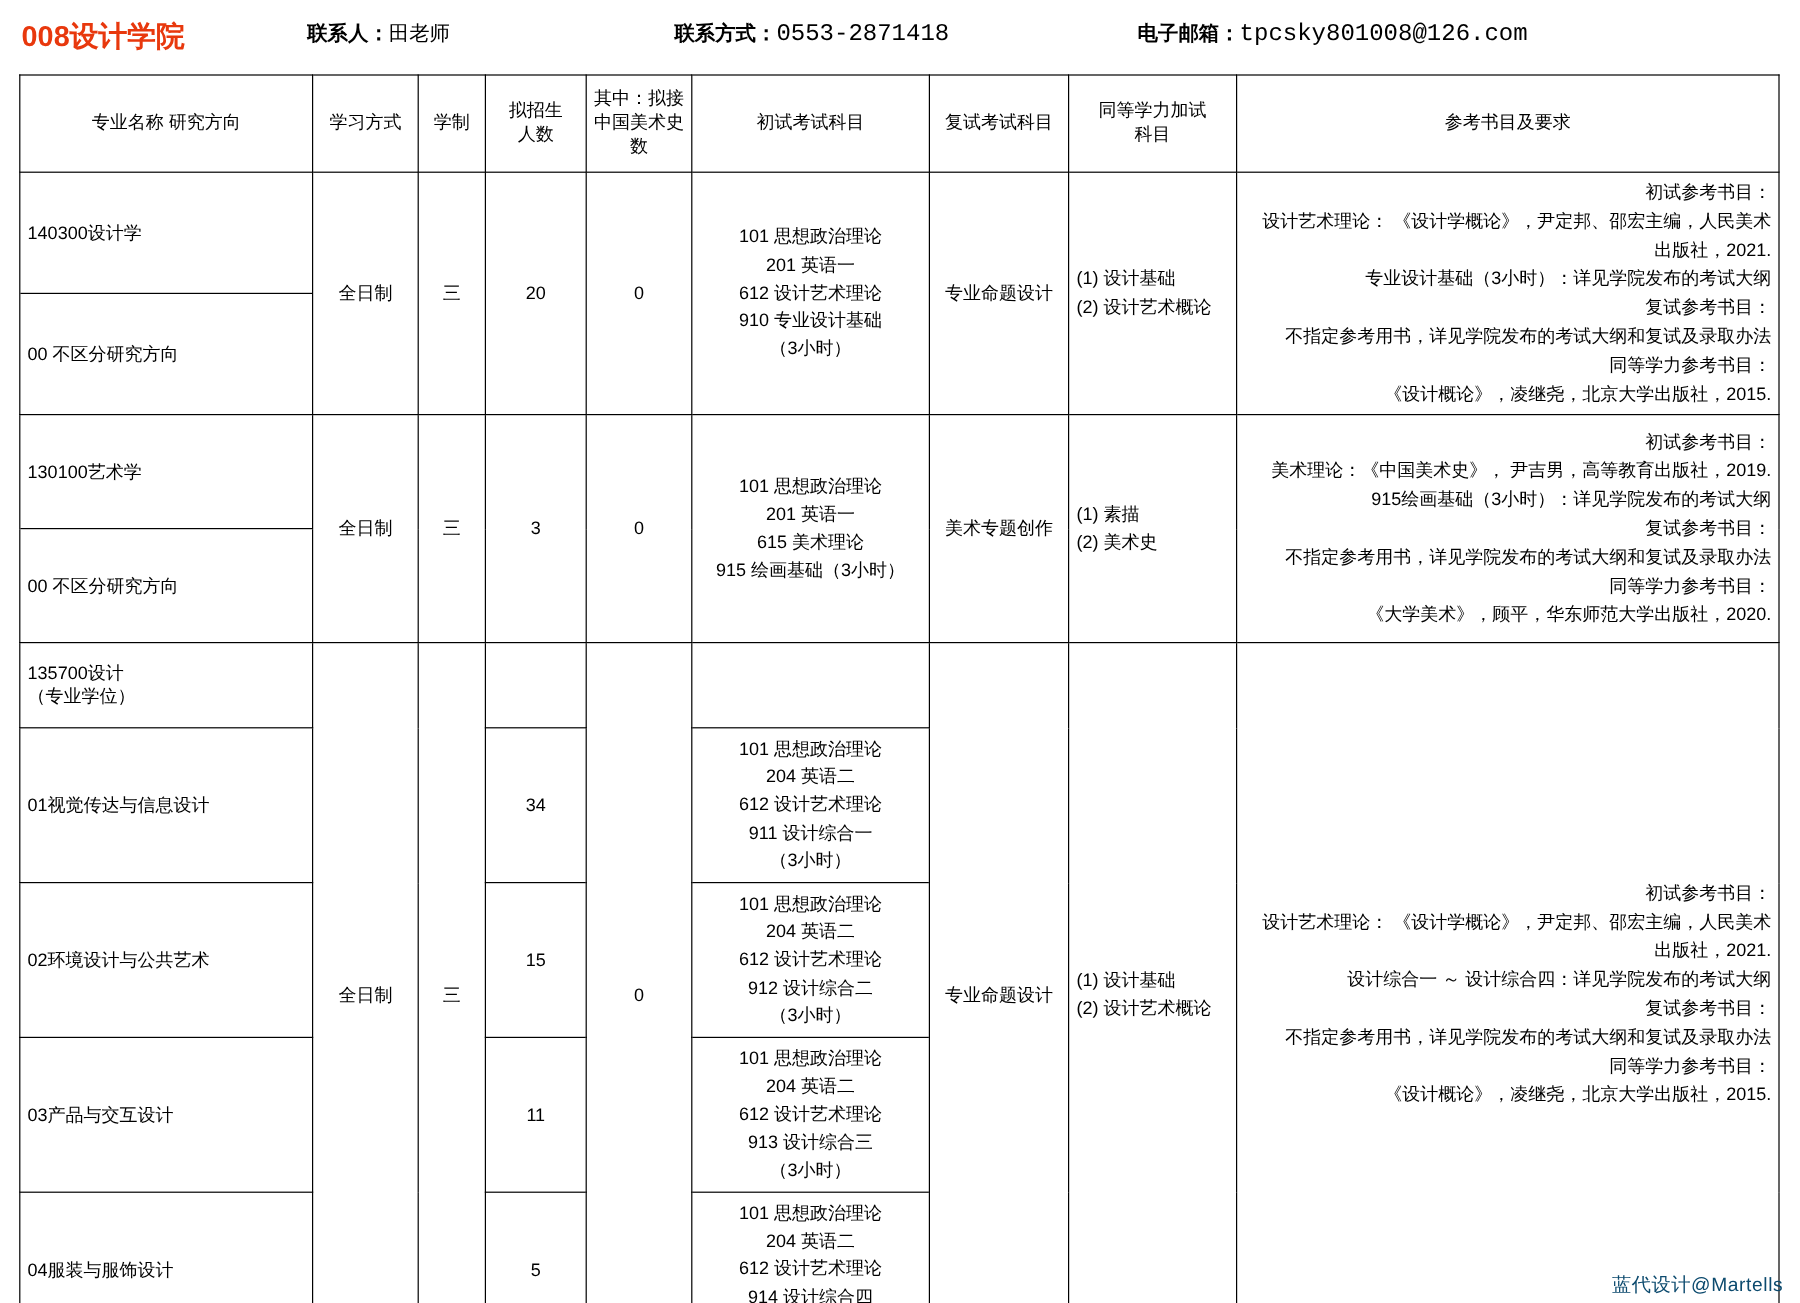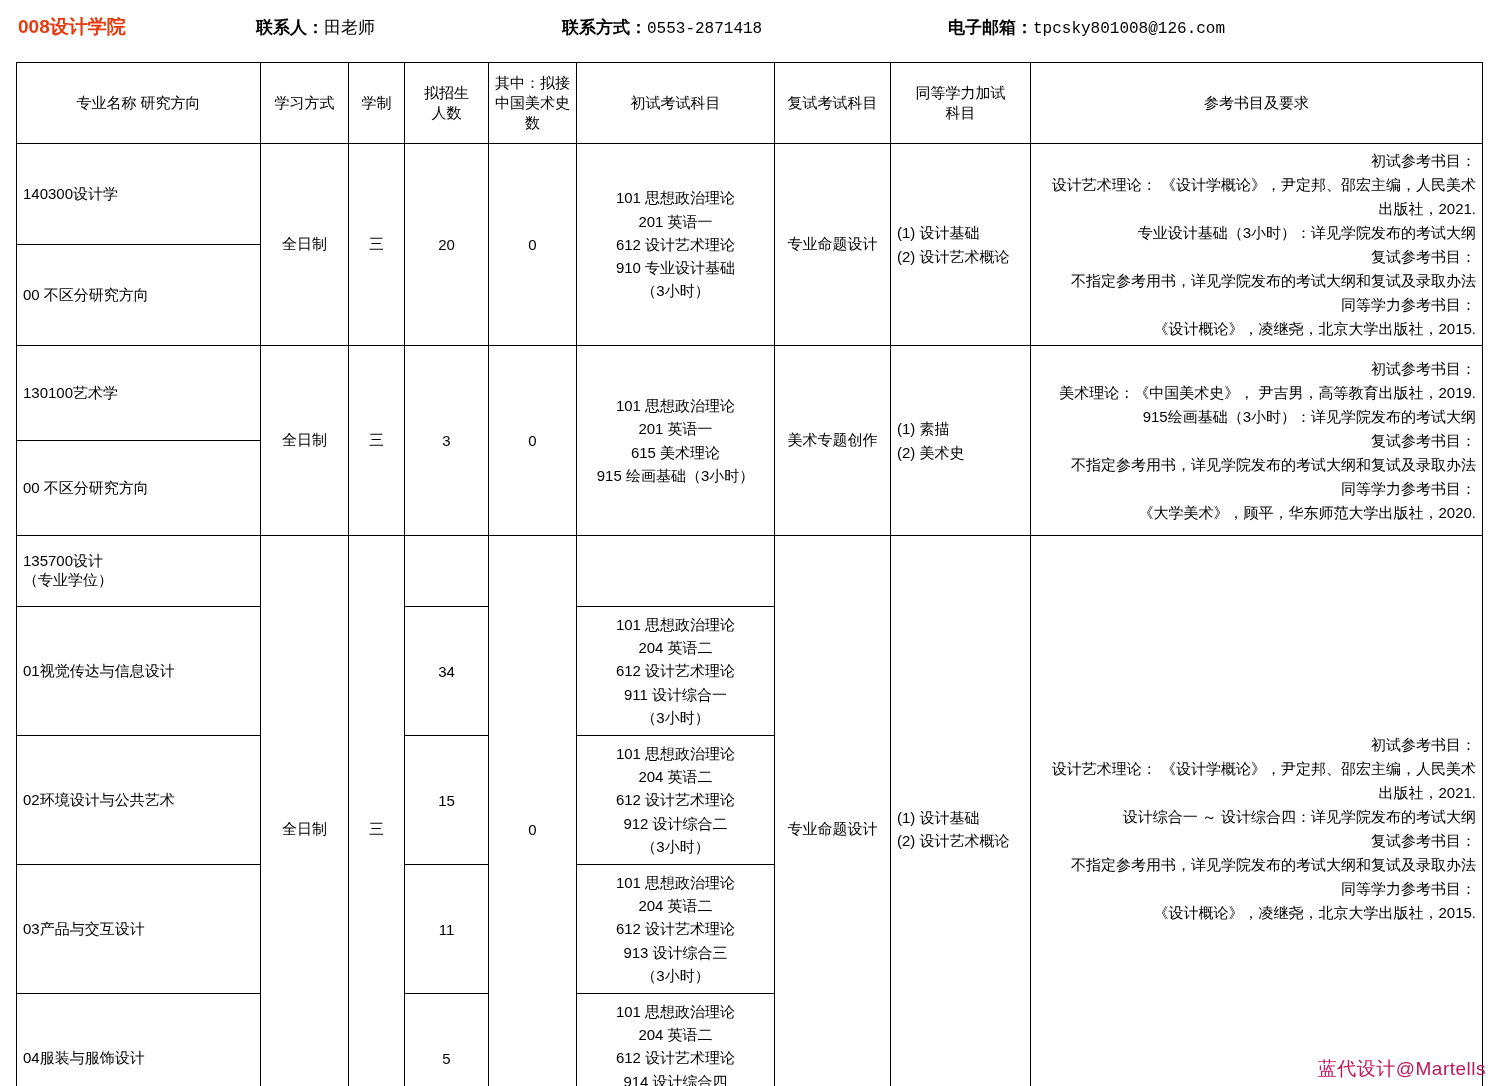--- a/index.html
+++ b/index.html
@@ -25,39 +25,39 @@
     position: absolute;
     top: 14px;
     left: 0;
     width: 1500px;
     height: 36px;
   }
   .header .college {
     position: absolute;
     left: 18px;
     top: 0px;
-    font-size: 19px;
+    font-size: 24px;
     color: #e8380d;
     font-family: "Liberation Sans", sans-serif;
     font-weight: bold;
     letter-spacing: 0px;
   }
   .header .field {
     position: absolute;
     top: 2px;
     font-size: 17px;
     white-space: nowrap;
     font-family: "Liberation Sans", sans-serif;
   }
   .header .field .lbl { font-weight: bold; }
   .header .field .val { font-weight: normal; }
   .hf1 { left: 256px; }
   .hf2 { left: 562px; }
   .hf3 { left: 948px; }
-  .mono { font-family: "Liberation Mono", monospace; font-size: 16px; }
+  .mono { font-family: "Liberation Mono", monospace; font-size: 20px; }
 
   
   table.main {
     position: absolute;
     top: 62px;
     left: 16px;
     width: 1466px;
     border-collapse: collapse;
     table-layout: fixed;
   }
@@ -118,22 +118,22 @@
     font-size: 14.5px;
     line-height: 1.6;
     padding-left: 10px;
     vertical-align: middle;
     white-space: pre-line;
   }
   .watermark {
     position: absolute;
     right: 14px;
     bottom: 4px;
-    font-size: 19px;
-    color: #be185d;
+    font-size: 16px;
+    color: #0c4a6e;
     font-family: "Liberation Sans", sans-serif;
     letter-spacing: 0.5px;
   }
 </style>
 </head>
 <body>
 
 <div class="page">
 
   <div class="header">

